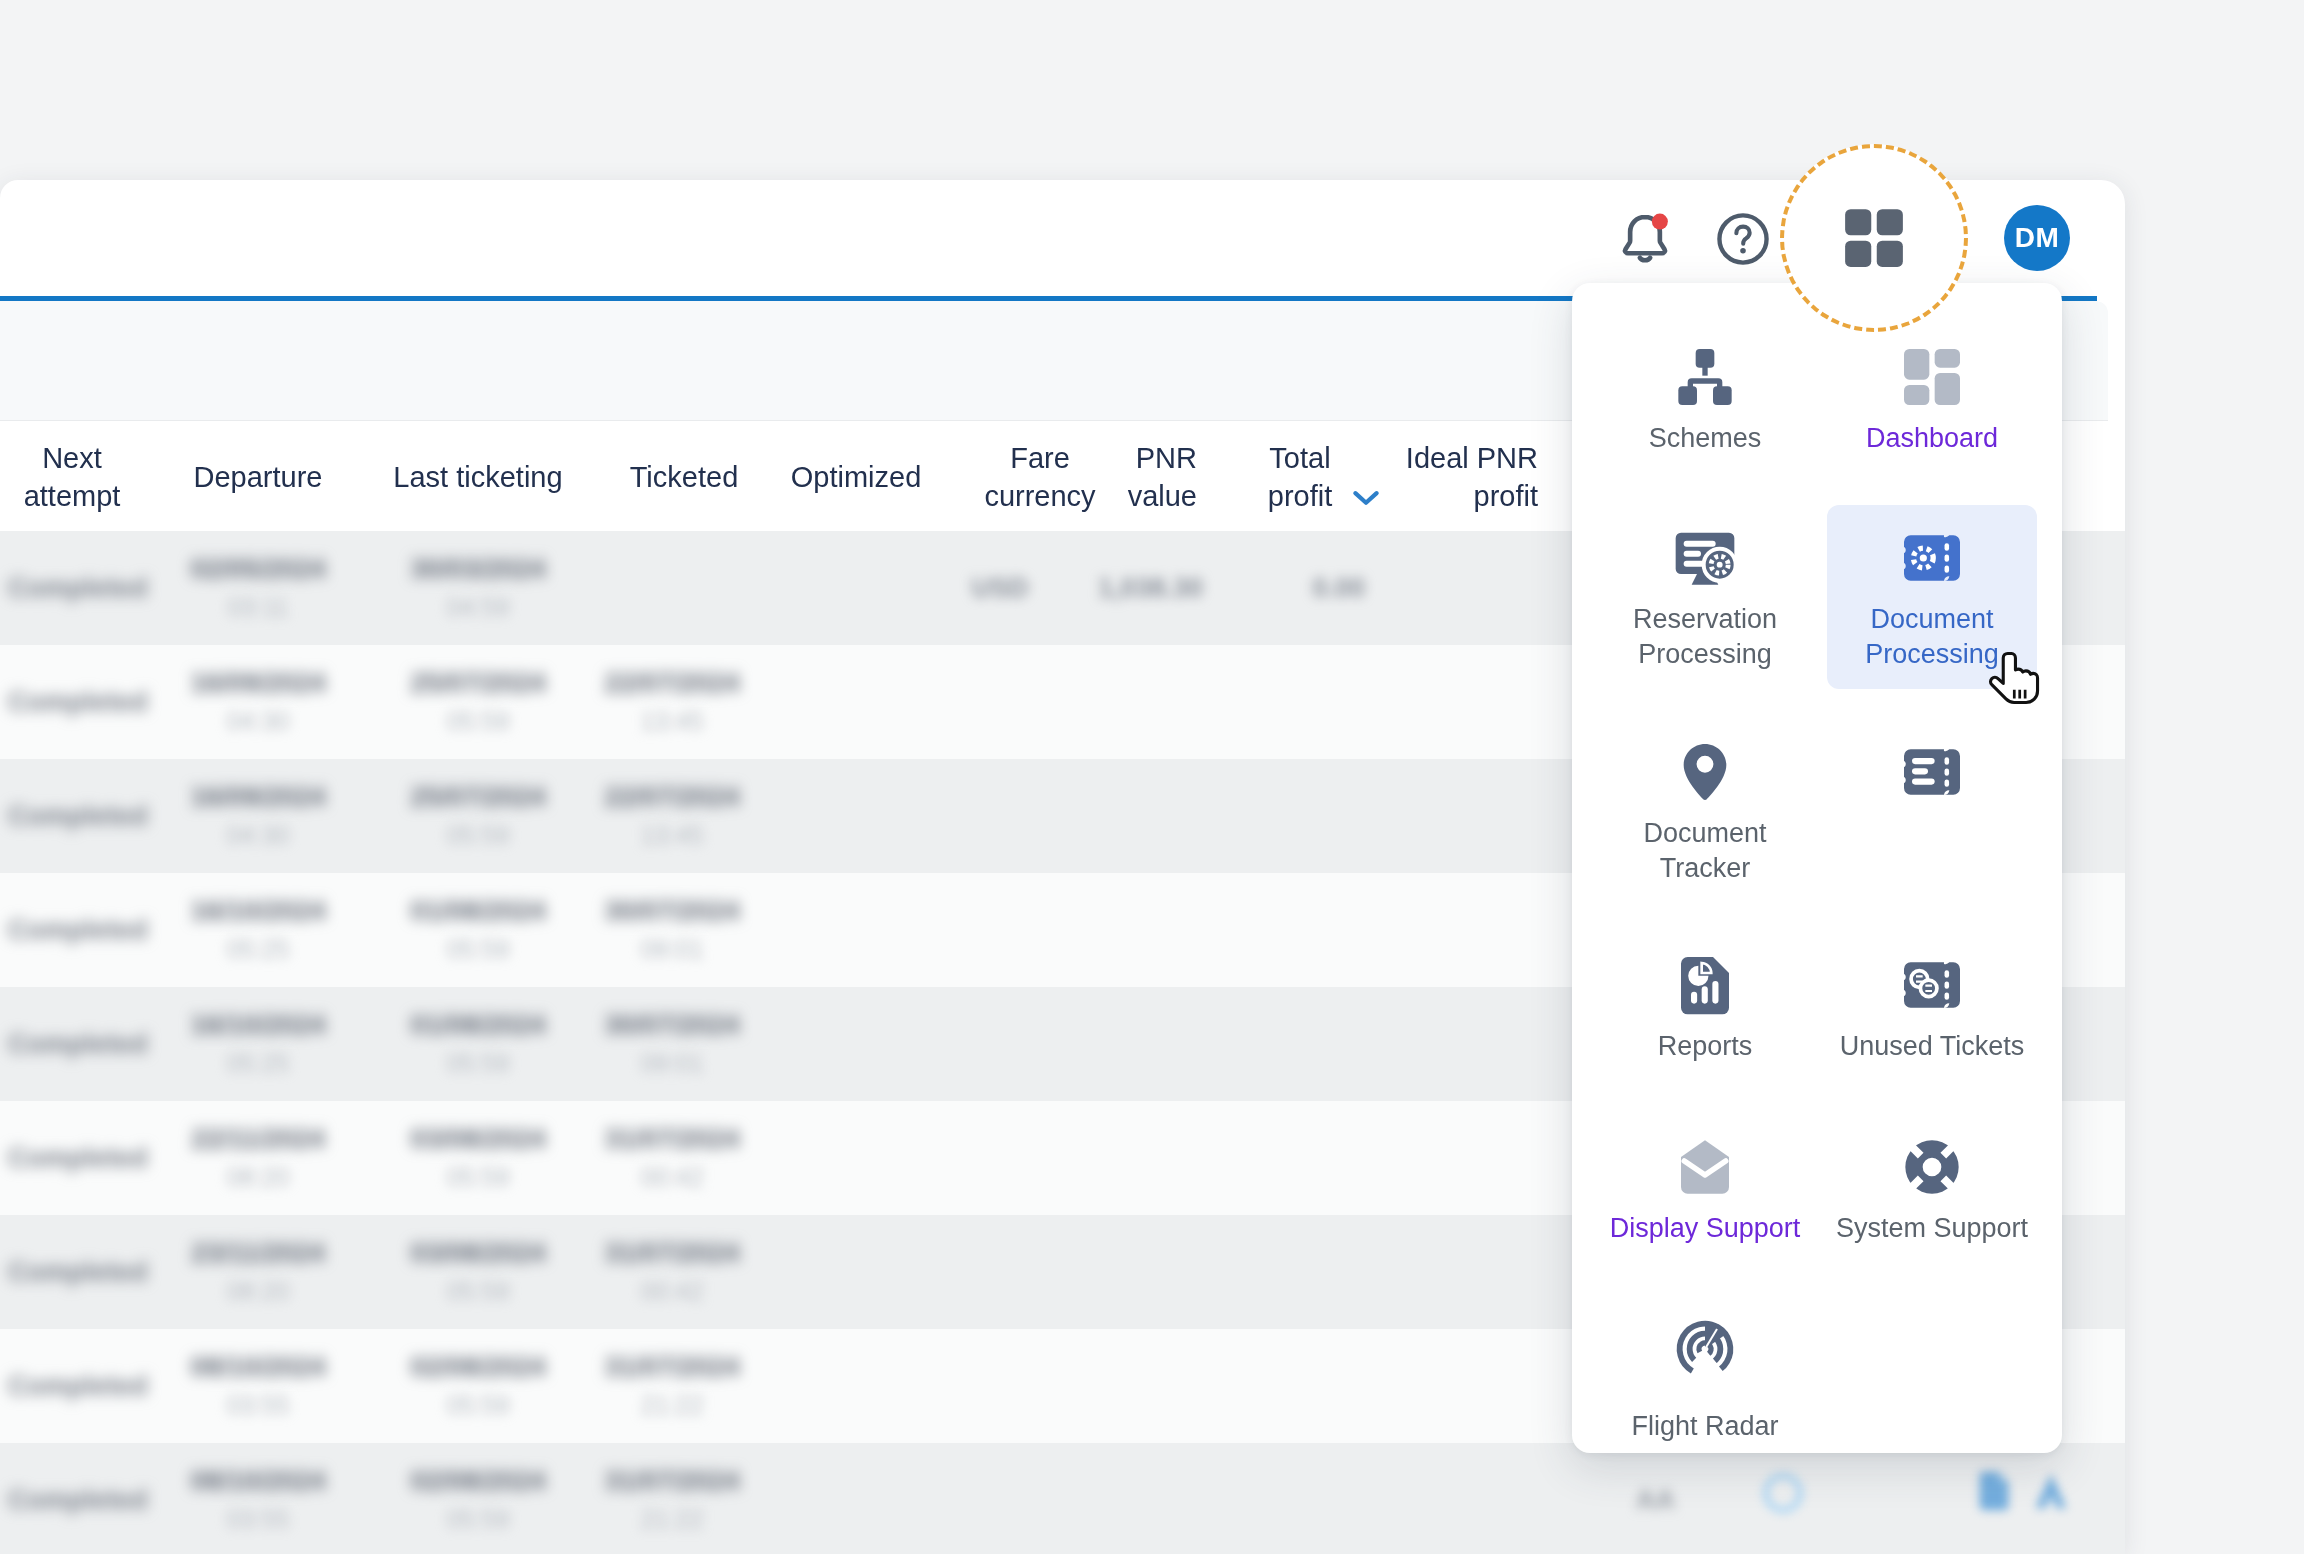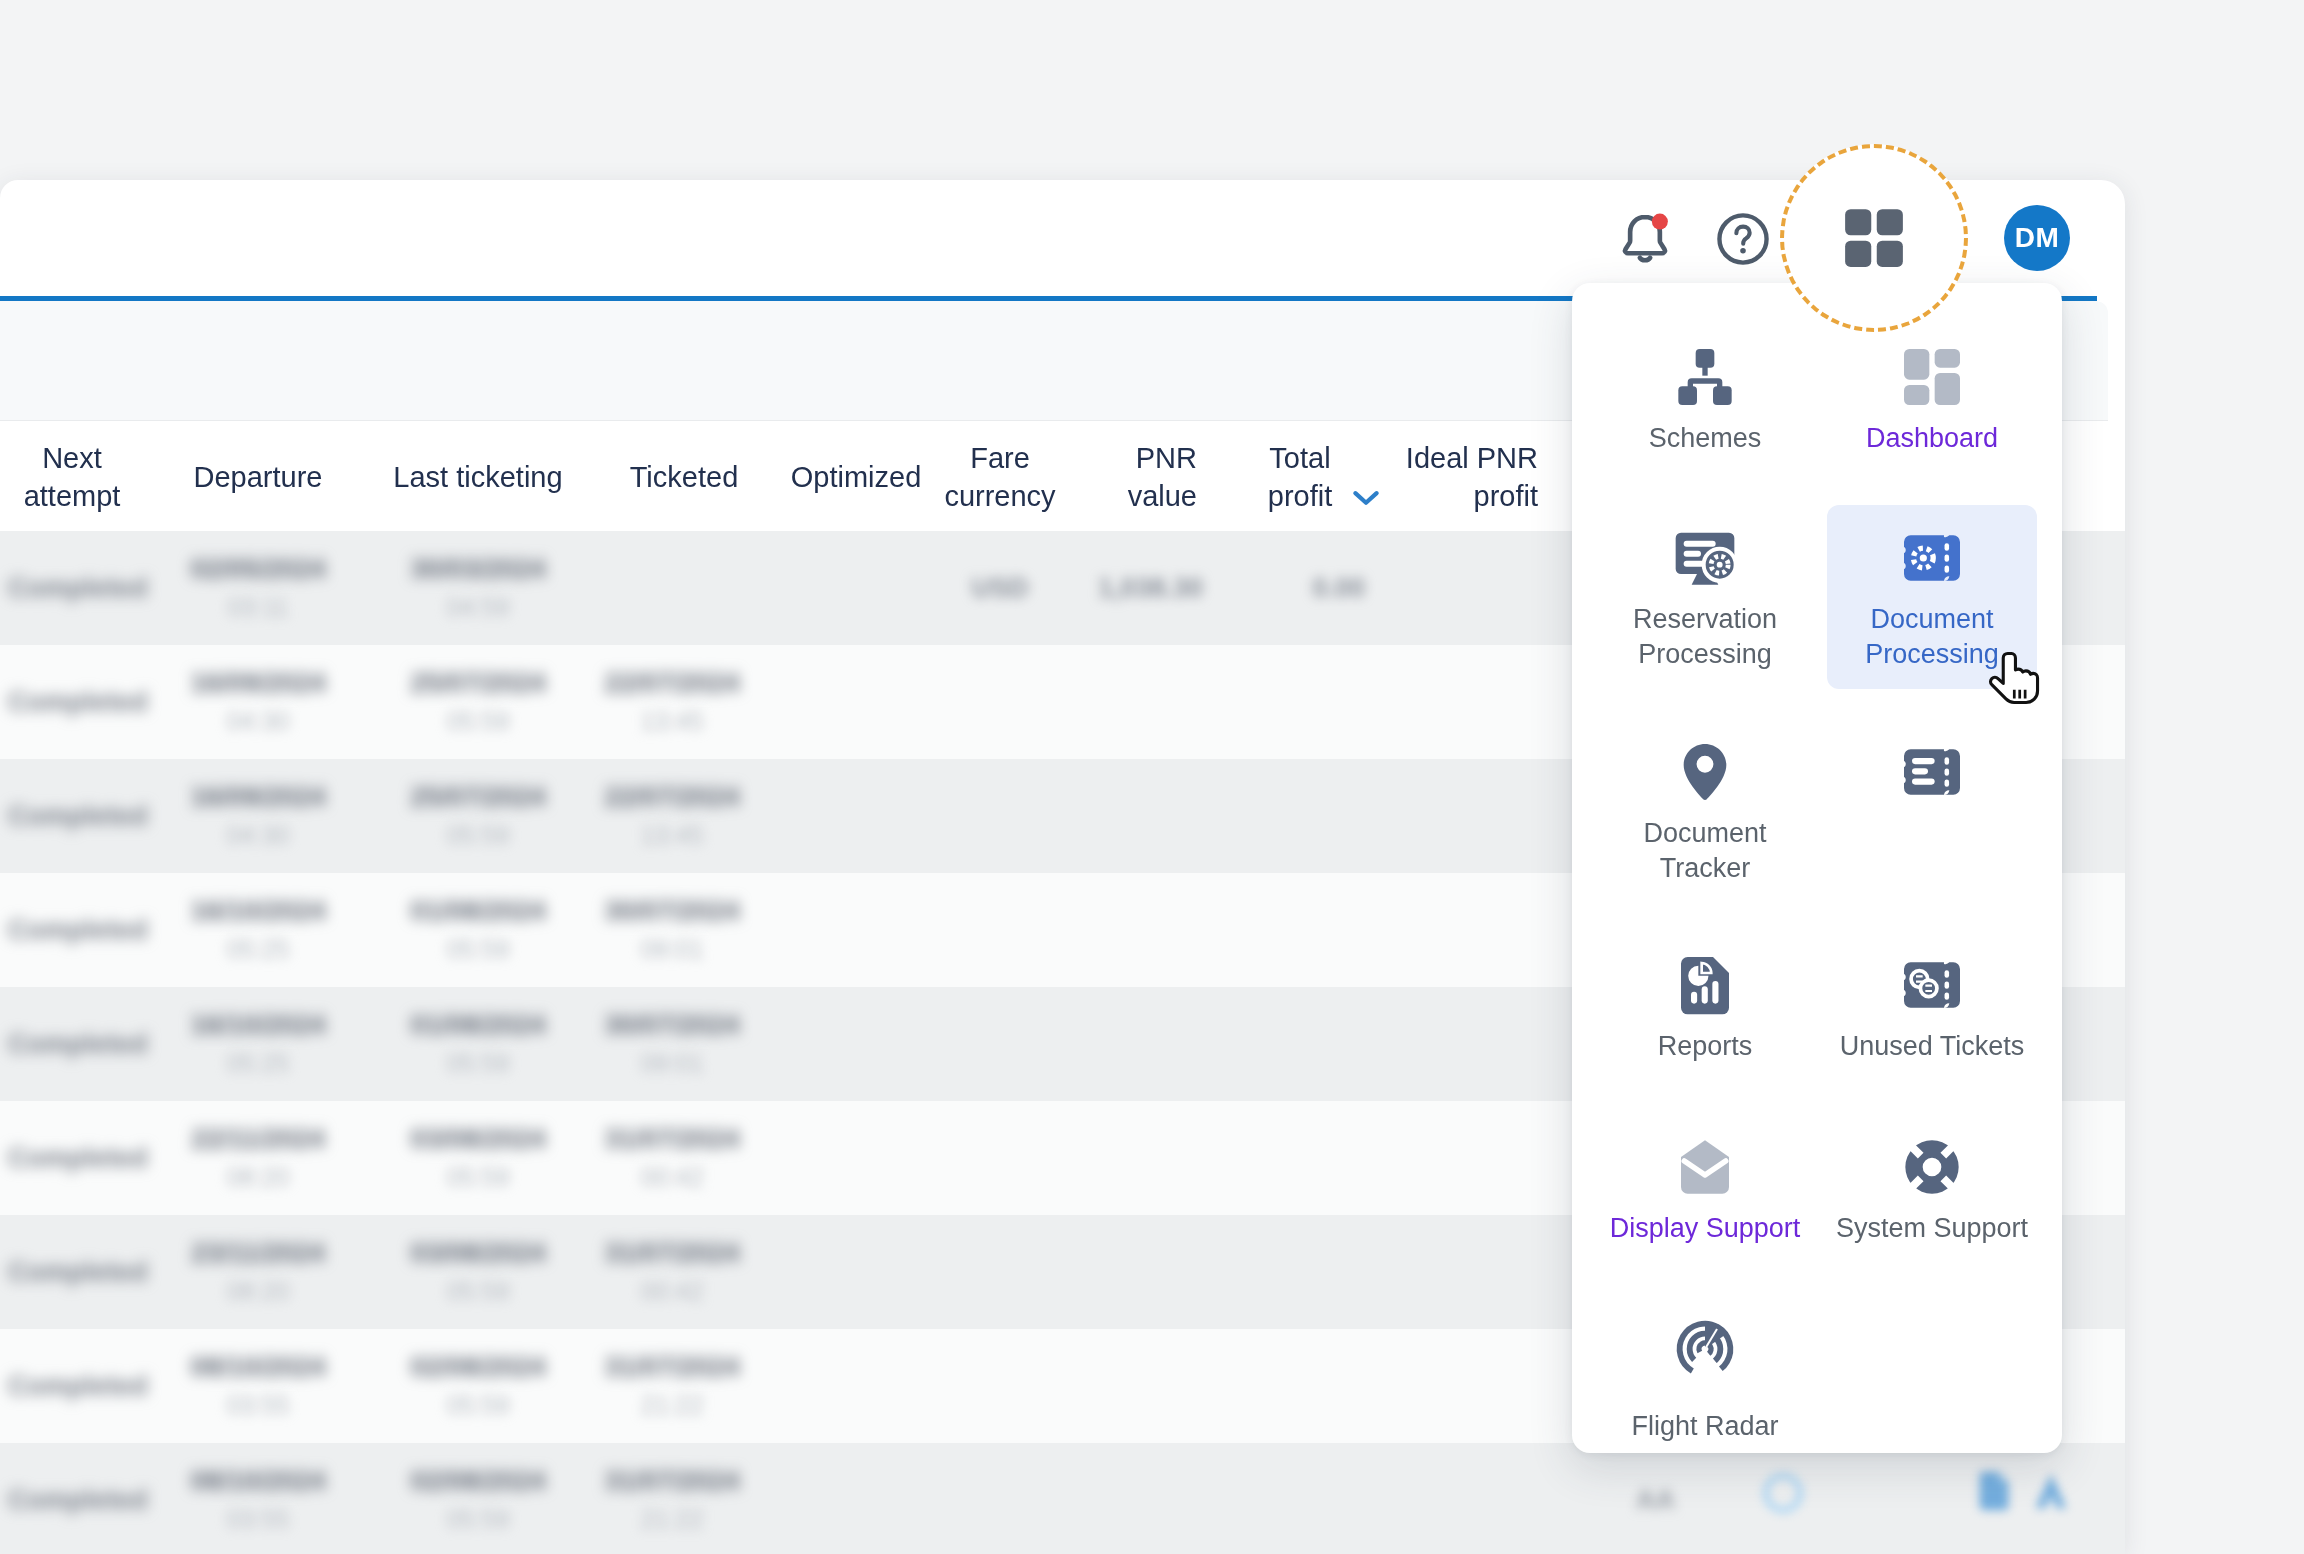--- a/index.html
+++ b/index.html
@@ -118,21 +118,21 @@
         </div>
         <div class="hcell c" style="left: 378px;">
           <div>Last ticketing</div>
         </div>
         <div class="hcell c" style="left: 584px;">
           <div>Ticketed</div>
         </div>
         <div class="hcell c" style="left: 756px;">
           <div>Optimized</div>
         </div>
-        <div class="hcell c" style="left: 900px;">
+        <div class="hcell c" style="left: 940px;">
           <div>Fare</div>
           <div>currency</div>
         </div>
         <div class="hcell r" style="left: 997px;">
           <div>PNR</div>
           <div>value</div>
         </div>
         <div class="hcell c" style="left: 1200px;">
           <div>Total</div>
           <div>profit</div>

